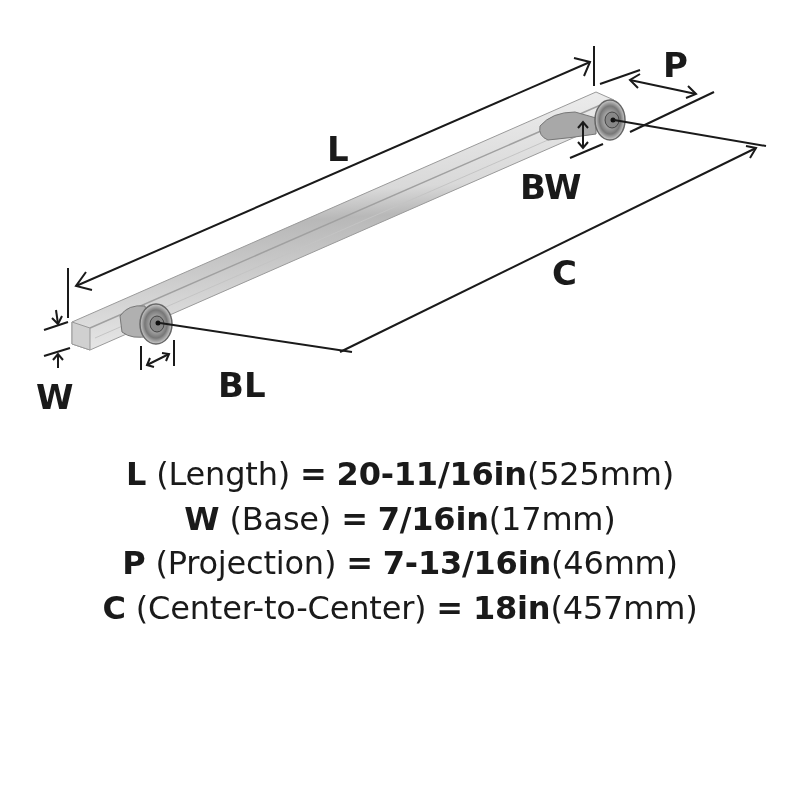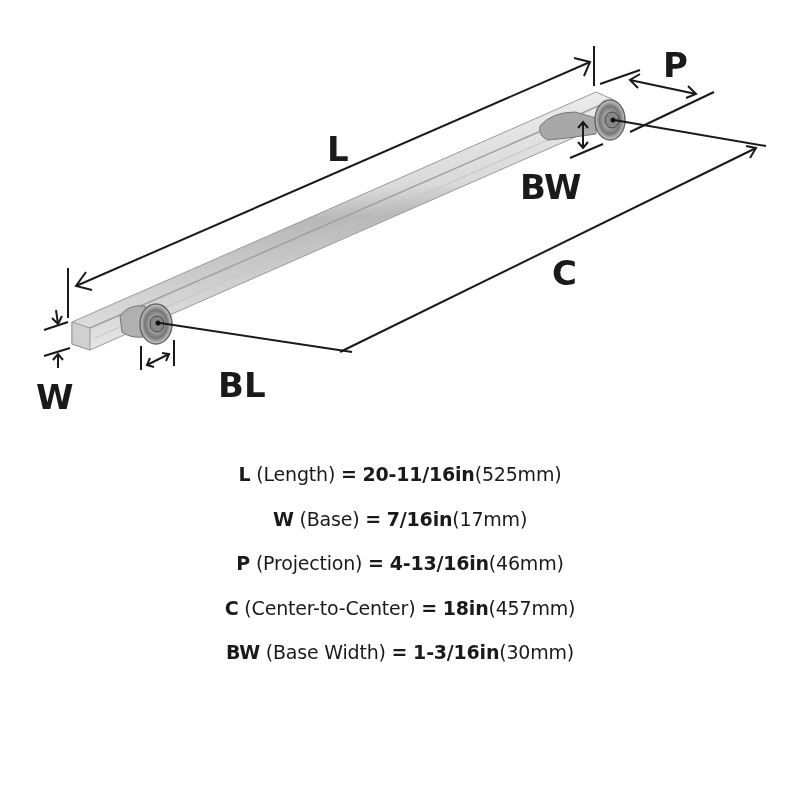--- a/index.html
+++ b/index.html
@@ -1,20 +1,20 @@
 <!DOCTYPE html>
 <html><head>
 <meta charset="utf-8">
 <style>
   html, body { margin:0; padding:0; background:#ffffff; }
   body { width:800px; height:800px; position:relative; overflow:hidden; font-family:"Liberation Sans", sans-serif; color:#1a1a1a; }
   #diagram { position:absolute; left:0; top:0; width:800px; height:430px; }
   .dim-label { position:absolute; font-family:"DejaVu Sans", sans-serif; font-weight:bold; color:#1a1a1a; font-size:34px; line-height:1; }
   .specs { position:absolute; left:0; top:452px; width:800px; text-align:center; }
-  .spec-row { font-family:"DejaVu Sans", sans-serif; font-size:19px; line-height:44.5px; white-space:nowrap; color:#1a1a1a; letter-spacing:-0.2px; }
+  .spec-row { font-family:"DejaVu Sans", sans-serif; font-size:32px; line-height:44.5px; white-space:nowrap; color:#1a1a1a; letter-spacing:-0.2px; }
   .spec-row .code { font-weight:bold; }
   .spec-row .name { font-weight:normal; }
   .spec-row .eq { font-weight:bold; }
   .spec-row .imp { font-weight:bold; }
   .spec-row .met { font-weight:normal; }
 </style>
 </head>
 <body>
 
 <div id="diagram">
@@ -112,27 +112,21 @@
   <div class="spec-row">
     <span class="code">W</span>
     <span class="name">(Base)</span>
     <span class="eq">=</span>
     <span class="imp">7/16in</span><span class="met">(17mm)</span>
   </div>
   <div class="spec-row">
     <span class="code">P</span>
     <span class="name">(Projection)</span>
     <span class="eq">=</span>
-    <span class="imp">4-13/16in</span><span class="met">(46mm)</span>
+    <span class="imp">7-13/16in</span><span class="met">(46mm)</span>
   </div>
   <div class="spec-row">
     <span class="code">C</span>
     <span class="name">(Center-to-Center)</span>
     <span class="eq">=</span>
     <span class="imp">18in</span><span class="met">(457mm)</span>
   </div>
-  <div class="spec-row">
-    <span class="code">BW</span>
-    <span class="name">(Base Width)</span>
-    <span class="eq">=</span>
-    <span class="imp">1-3/16in</span><span class="met">(30mm)</span>
-  </div>
 </div>
 
 </body></html>

